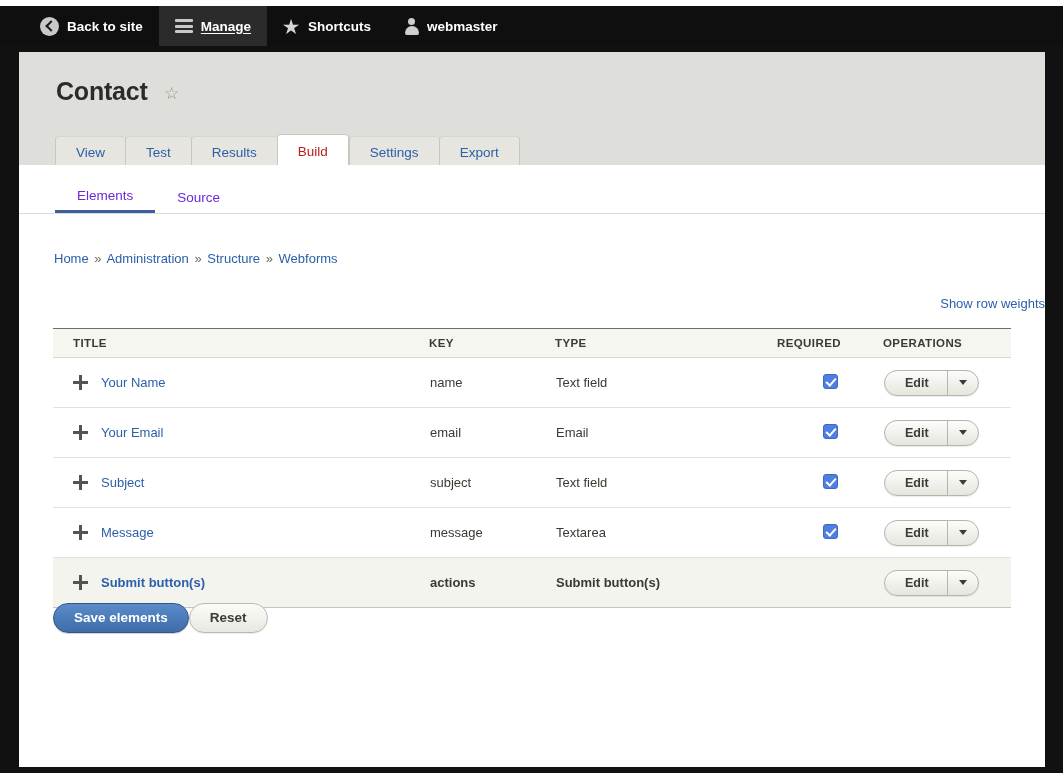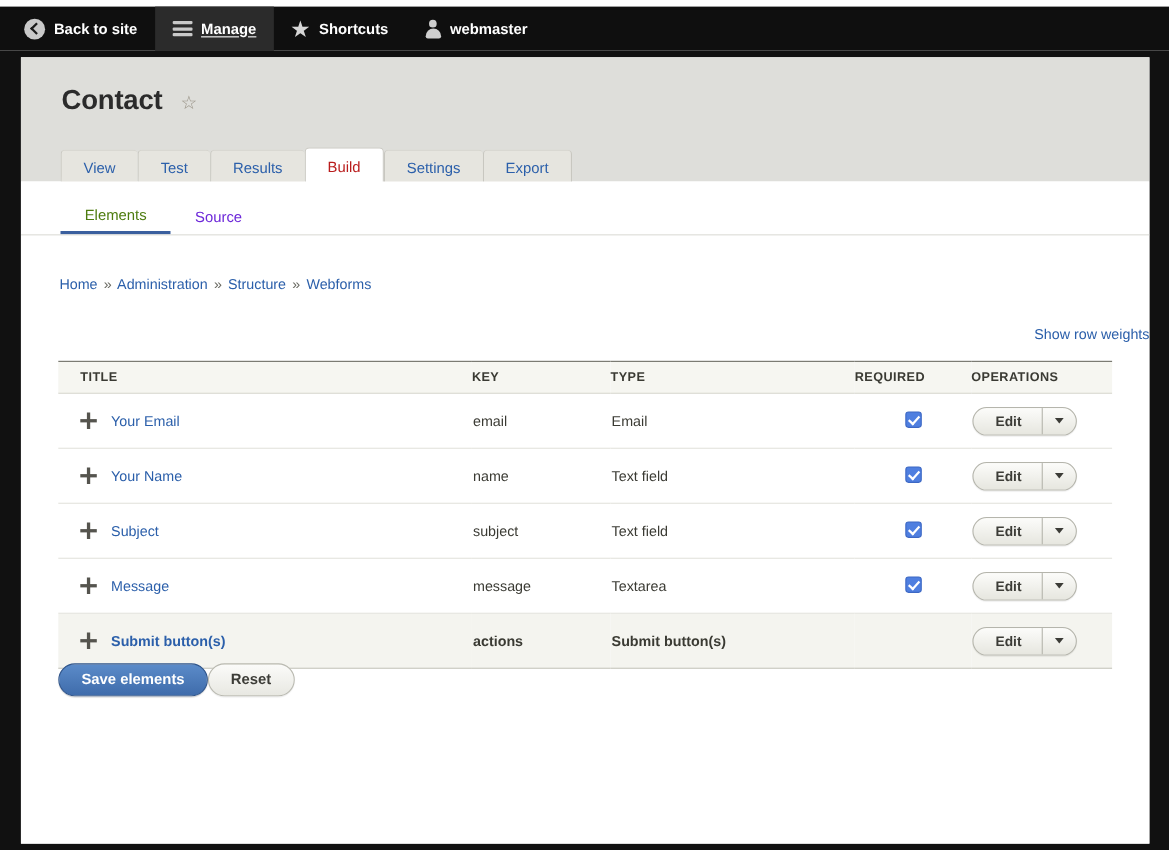--- a/index.html
+++ b/index.html
@@ -39,21 +39,21 @@
   }
   .tb-item {
     display: flex; align-items: center;
     gap: 8px;
     padding: 0 16px;
     color: #ffffff;
     font-size: 13.5px;
     font-weight: bold;
     white-space: nowrap;
   }
-  .tb-item.first { padding-left: 22px; }
+  .tb-item.first { padding-left: 40px; }
   .tb-item.active {
     background: #2b2b2b;
   }
   .tb-item.active .tb-label {
     text-decoration: underline;
     text-underline-offset: 2px;
   }
 
   
   .icon-back {
@@ -160,21 +160,21 @@
     height: 34px;
   }
   .stab {
     padding: 0 22px;
     font-size: 13.5px;
     color: #6d28d9;
     display: flex; align-items: center;
     height: 32px;
   }
   .stab.active {
-    color: #4d7c0f;
+    color: #6d28d9;
     border-bottom: 3px solid #3a5f9e;
   }
   .stabs-rule {
     position: absolute; left: 0; top: 48px;
     width: 1026px; height: 1px; background: #dcdcd6;
   }
 
   
   .breadcrumb {
     position: absolute; left: 35px; top: 86px;
@@ -402,47 +402,47 @@
             <th class="col-req">REQUIRED</th>
             <th class="col-ops">OPERATIONS</th>
           </tr>
         </thead>
         <tbody>
 
           <tr>
             <td class="col-title">
               <span class="cell-title">
                 <span class="icon-drag"></span>
-                <span class="title-link">Your Email</span>
-              </span>
-            </td>
-            <td class="col-key">email</td>
-            <td class="col-type">Email</td>
+                <span class="title-link">Your Name</span>
+              </span>
+            </td>
+            <td class="col-key">name</td>
+            <td class="col-type">Text field</td>
             <td class="col-req">
               <span class="chk"></span>
             </td>
             <td class="col-ops">
               <span class="split">
                 <span class="edit">Edit</span>
                 <span class="caret">
                     <span class="caret-glyph"></span>
                   </span>
               </span>
             </td>
           </tr>
 
           <tr>
             <td class="col-title">
               <span class="cell-title">
                 <span class="icon-drag"></span>
-                <span class="title-link">Your Name</span>
-              </span>
-            </td>
-            <td class="col-key">name</td>
-            <td class="col-type">Text field</td>
+                <span class="title-link">Your Email</span>
+              </span>
+            </td>
+            <td class="col-key">email</td>
+            <td class="col-type">Email</td>
             <td class="col-req">
               <span class="chk"></span>
             </td>
             <td class="col-ops">
               <span class="split">
                 <span class="edit">Edit</span>
                 <span class="caret">
                     <span class="caret-glyph"></span>
                   </span>
               </span>

